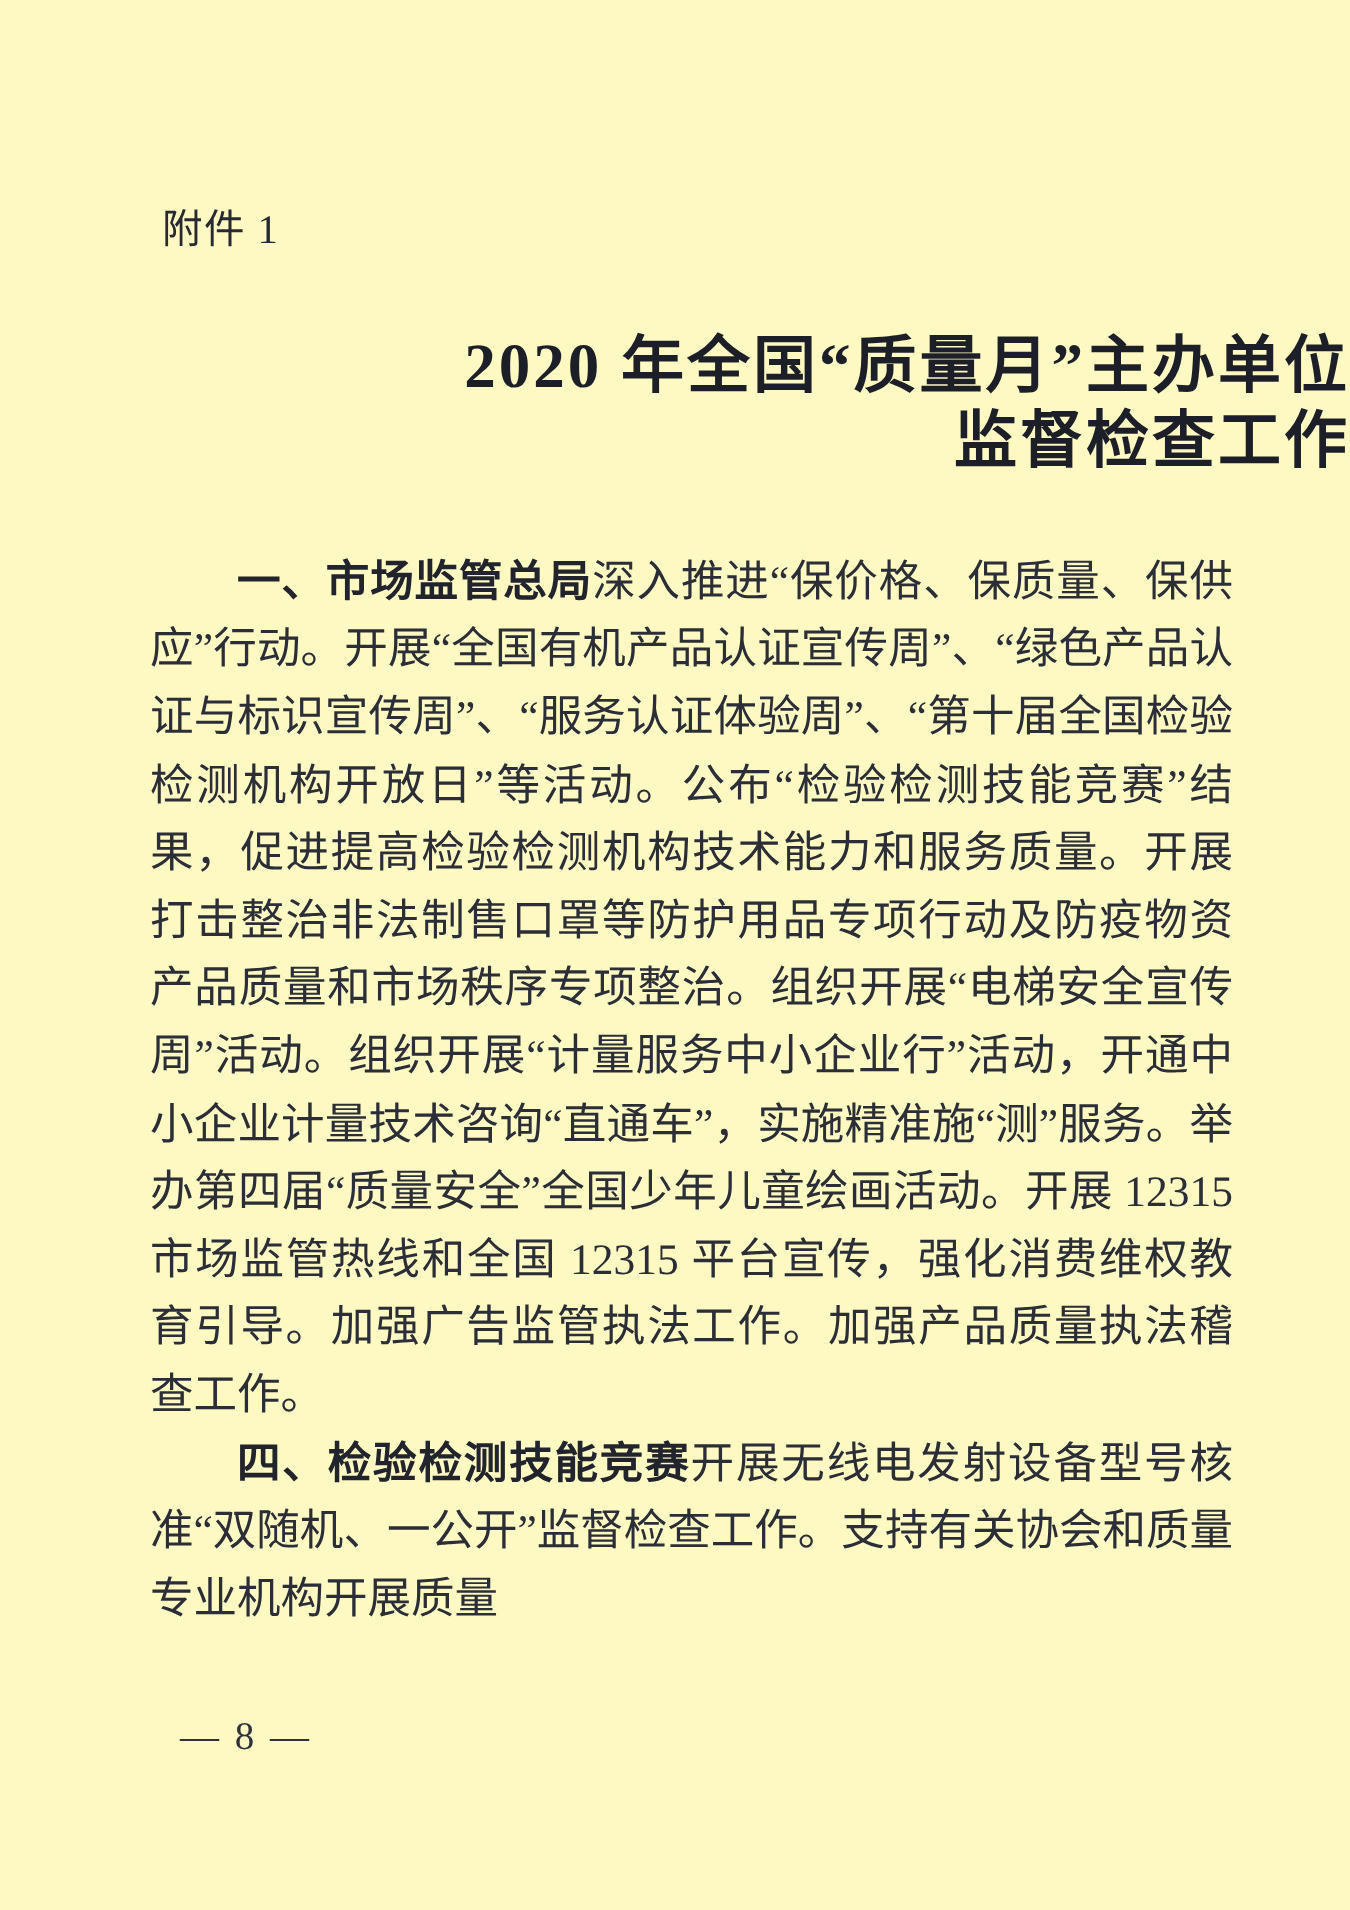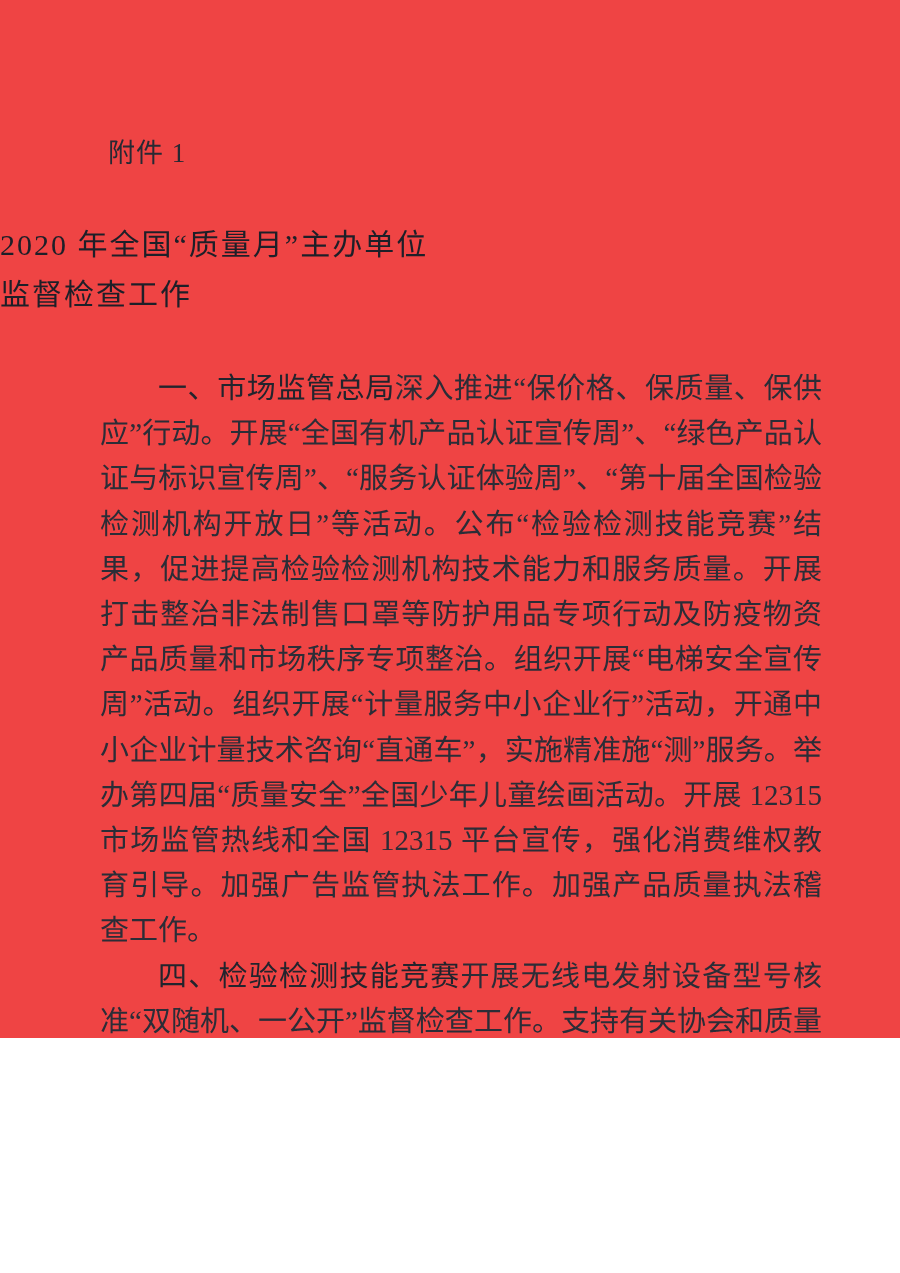--- a/index.html
+++ b/index.html
@@ -3,44 +3,44 @@
 <meta charset="utf-8">
 <style>
   html, body {
     margin: 0;
     padding: 0;
     background: #ffffff;
   }
   .page {
     position: relative;
     width: 900px;
-    height: 1038px;
-    background: #ef4444;
+    height: 1273px;
+    background: #fef9c3;
     overflow: hidden;
     font-family: "Liberation Serif", serif;
     color: #2a2c35;
   }
   .attachment-label {
     position: absolute;
     left: 108px;
     top: 136px;
     font-size: 27px;
     line-height: 34px;
     color: #272933;
     letter-spacing: 1px;
   }
   .doc-title {
     position: absolute;
     left: 0;
     top: 220px;
     width: 900px;
-    text-align: left;
+    text-align: right;
     font-family: "Liberation Serif", serif;
-    font-weight: 400;
-    font-size: 30px;
+    font-weight: 700;
+    font-size: 42px;
     line-height: 50px;
     color: #1d1f28;
     letter-spacing: 2px;
   }
   .doc-body {
     position: absolute;
     left: 100px;
     top: 366px;
     width: 722px;
     font-size: 29px;
@@ -49,21 +49,21 @@
     text-justify: inter-ideograph;
     color: #2b2d37;
   }
   .doc-body p {
     margin: 0;
     padding: 0;
     text-indent: 2em;
   }
   .leader {
     font-family: "Liberation Sans", sans-serif;
-    font-weight: 400;
+    font-weight: 700;
     color: #22242d;
   }
   .page-footer {
     position: absolute;
     left: 120px;
     top: 1142px;
     font-size: 26px;
     line-height: 32px;
     color: #30323b;
     letter-spacing: 2px;

